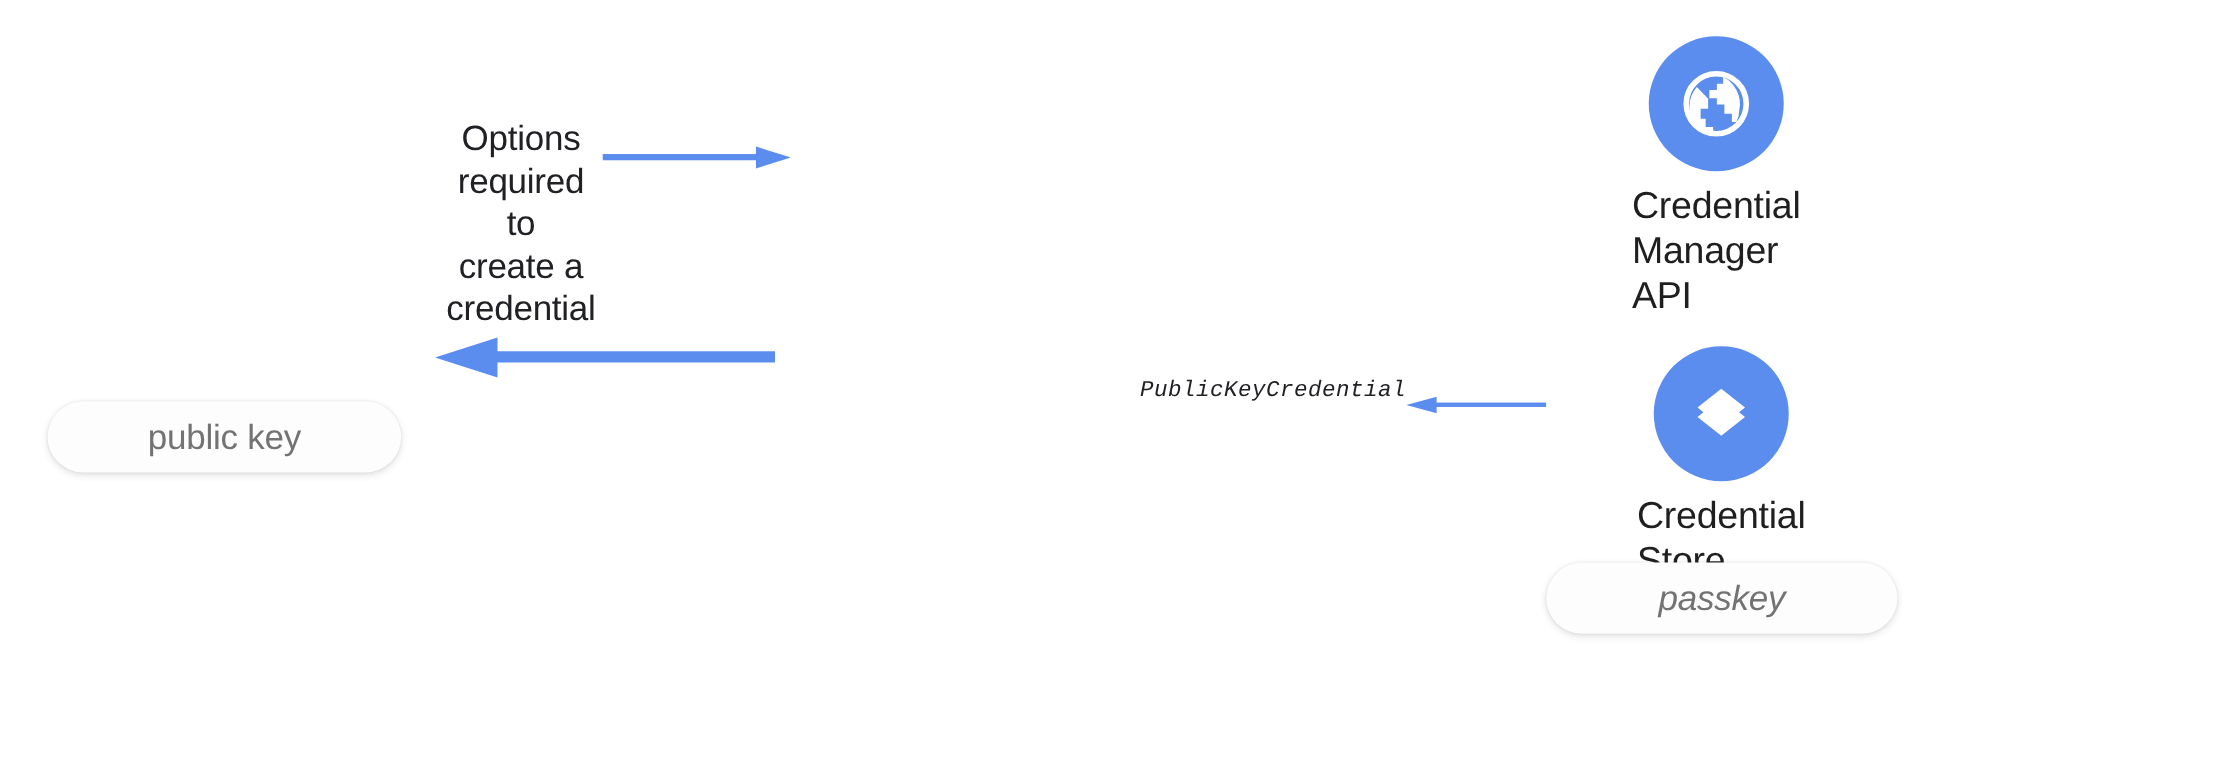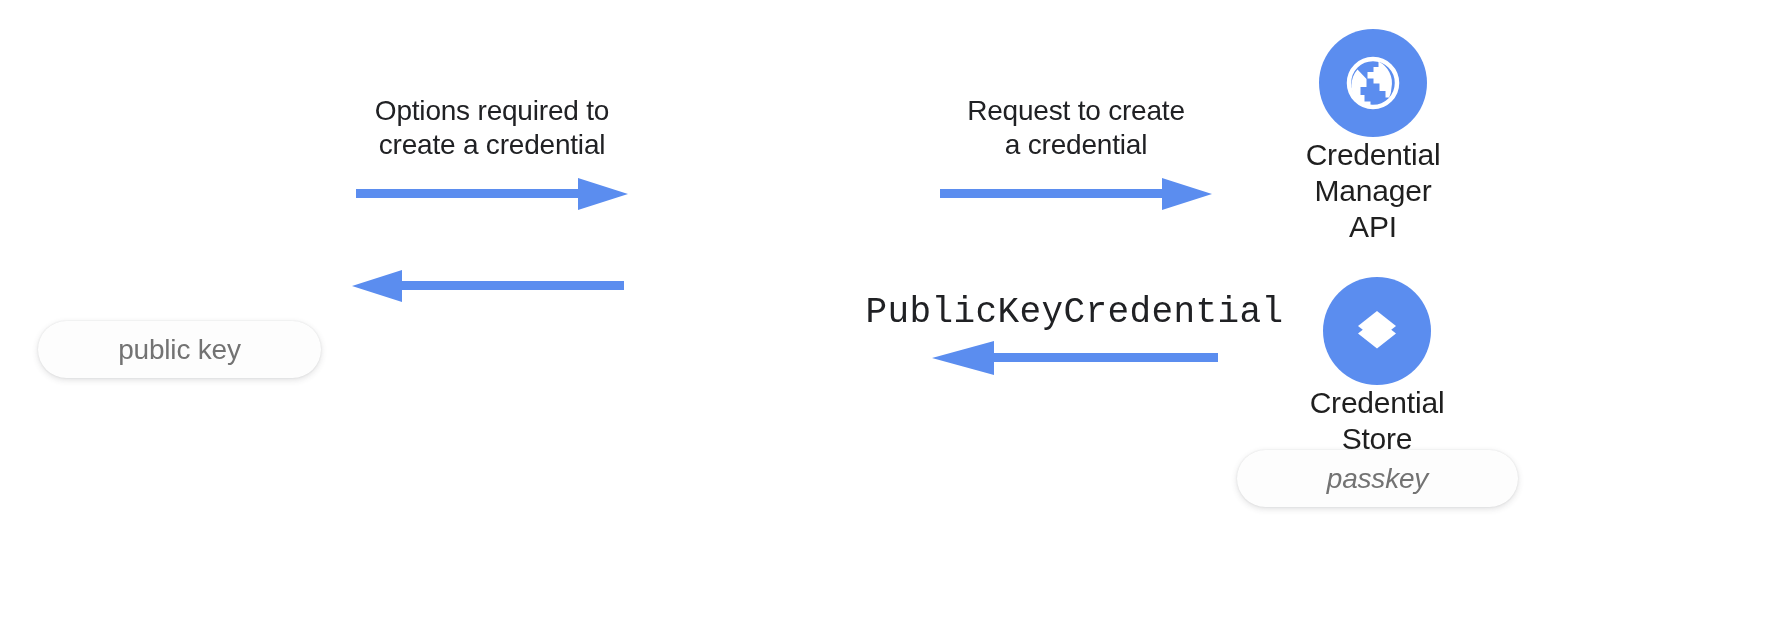--- a/index.html
+++ b/index.html
@@ -30,25 +30,24 @@
     width: 108px;
     height: 108px;
     border-radius: 50%;
     background: var(--accent, #5b8def);
     display: flex;
     align-items: center;
     justify-content: center;
     flex: none;
   }
   .node-label {
-    margin-top: 0;
+    margin-top: 10px;
     font-size: 30px;
     line-height: 36px;
     color: #1f1f1f;
-    text-align: center;
     letter-spacing: -0.2px;
     white-space: pre-line;
   }
 
   
   .pill {
     position: absolute;
     height: 57px;
     border-radius: 29px;
     background: #fdfdfd;
@@ -58,35 +57,35 @@
     justify-content: center;
     font-size: 28px;
     color: #737373;
     letter-spacing: -0.2px;
   }
 
   
   .arrow-group {
     position: absolute;
     display: flex;
-    flex-direction: column;
-    align-items: center;
+    flex-direction: row;
   }
   .arrow-caption {
     font-size: 28px;
     line-height: 34px;
     color: #202124;
     text-align: center;
     white-space: pre-line;
     letter-spacing: -0.2px;
   }
   .arrow-caption.mono {
     font-family: "Liberation Mono", "DejaVu Sans Mono", monospace;
-    font-size: 36px;
+    font-size: 18px;
     letter-spacing: 0.4px;
+    font-style: italic;
   }
   .arrow-svg {
     display: block;
   }
 </style>
 </head>
 <body>
 
 <div id="canvas">
 
@@ -105,28 +104,20 @@
   </div>
 
   <div class="arrow-group" style="left:348px; top:254px; width:280px;">
     <svg class="arrow-svg" width="272" height="36" viewBox="0 0 272 36" aria-hidden="true" style="margin-top:14px;">
       <rect x="42" y="13" width="230" height="9" fill="#5b8def"></rect>
       <polygon points="50,2 0,18 50,34" fill="#5b8def"></polygon>
     </svg>
   </div>
 
 
-  <div class="arrow-group" style="left:936px; top:94px; width:280px;">
-    <div class="arrow-caption">Request to create
-a credential</div>
-    <svg class="arrow-svg" width="272" height="36" viewBox="0 0 272 36" aria-hidden="true" style="margin-top:14px;">
-      <rect x="0" y="13" width="230" height="9" fill="#5b8def"></rect>
-      <polygon points="222,2 272,18 222,34" fill="#5b8def"></polygon>
-    </svg>
-  </div>
 
   <div class="arrow-group" style="left:912px; top:296px; width:325px;">
     <div class="arrow-caption mono">PublicKeyCredential</div>
     <svg class="arrow-svg" width="286" height="36" viewBox="0 0 286 36" aria-hidden="true" style="margin-top:10px;">
       <rect x="54" y="13" width="232" height="9" fill="#5b8def"></rect>
       <polygon points="62,1 0,18 62,35" fill="#5b8def"></polygon>
     </svg>
   </div>
 
   <div class="node" style="left:1318px; top:29px; width:110px;">

